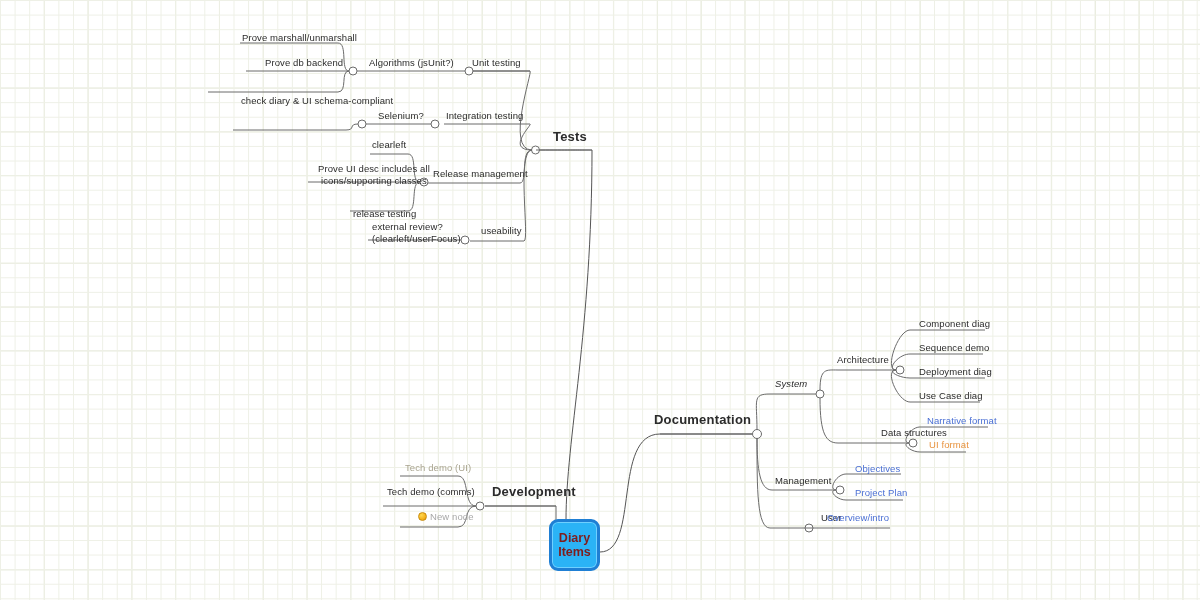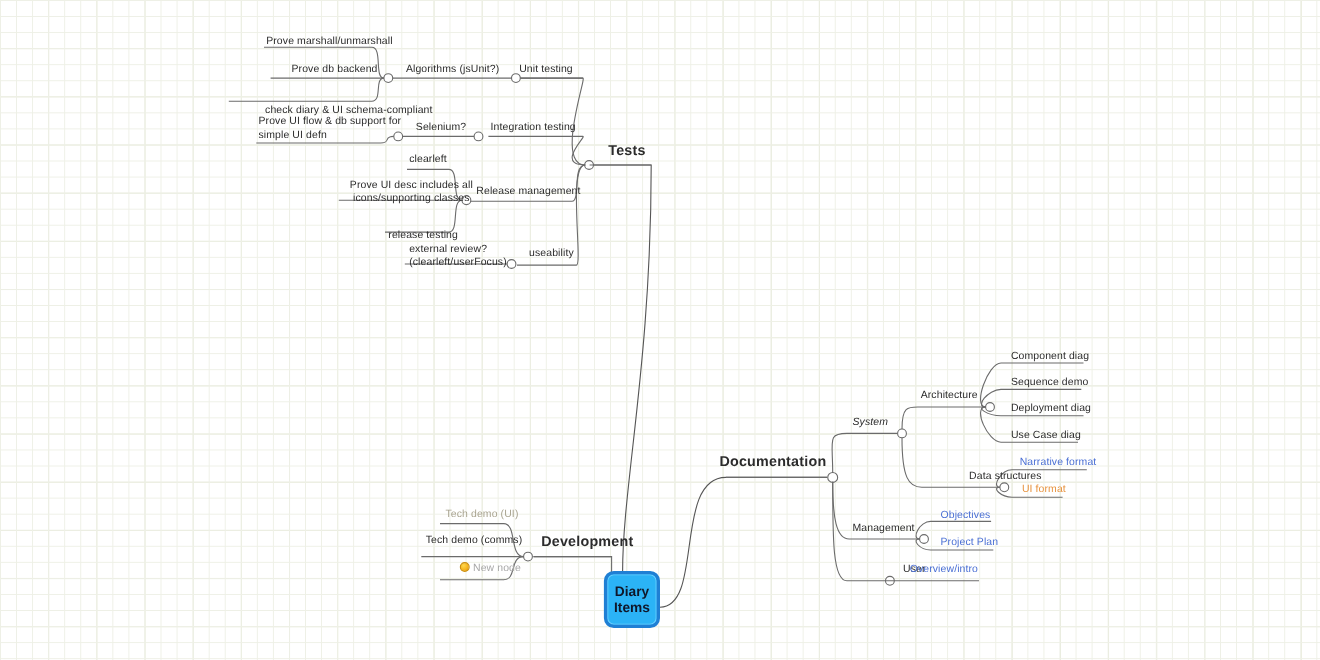--- a/index.html
+++ b/index.html
@@ -68,21 +68,21 @@
     background: #2bb3f6;
     border: 3px solid #1f7fd4;
     border-radius: 9px;
     box-shadow: inset 0 0 0 1px #6fd0ff;
     display: flex;
     align-items: center;
     justify-content: center;
     text-align: center;
   }
   #root-node .root-text {
-    color: #0f172a;
+    color: #7f1d1d;
     font-size: 12.5px;
     font-weight: bold;
     line-height: 14px;
     white-space: pre-line;
   }
 </style>
 </head>
 <body>
 
 <div id="canvas">
@@ -170,22 +170,20 @@
   <div class="node-label lvl-main" style="left:553px; top:129px;">Tests</div>
 
   <div class="node-label" style="left:472px; top:57px;">Unit testing</div>
   <div class="node-label" style="left:369px; top:57px;">Algorithms (jsUnit?)</div>
   <div class="node-label" style="left:242px; top:32px;">Prove marshall/unmarshall</div>
   <div class="node-label" style="left:265px; top:57px;">Prove db backend</div>
   <div class="node-label" style="left:212px; top:95px;margin-left:29px;">check diary &amp; UI schema-compliant</div>
 
   <div class="node-label" style="left:446px; top:110px;">Integration testing</div>
   <div class="node-label" style="left:378px; top:110px;">Selenium?</div>
-  <div class="node-label" style="left:235px; top:105px;">Prove UI flow &amp; db support for
-simple UI defn</div>
 
   <div class="node-label" style="left:433px; top:168px;">Release management</div>
   <div class="node-label" style="left:372px; top:139px;">clearleft</div>
   <div class="node-label" style="left:318px; top:163px; text-align:center;">Prove UI desc includes all
 icons/supporting classes</div>
   <div class="node-label" style="left:353px; top:208px;">release testing</div>
 
   <div class="node-label" style="left:481px; top:225px;">useability</div>
   <div class="node-label" style="left:372px; top:221px;">external review?
 (clearleft/userFocus)</div>

